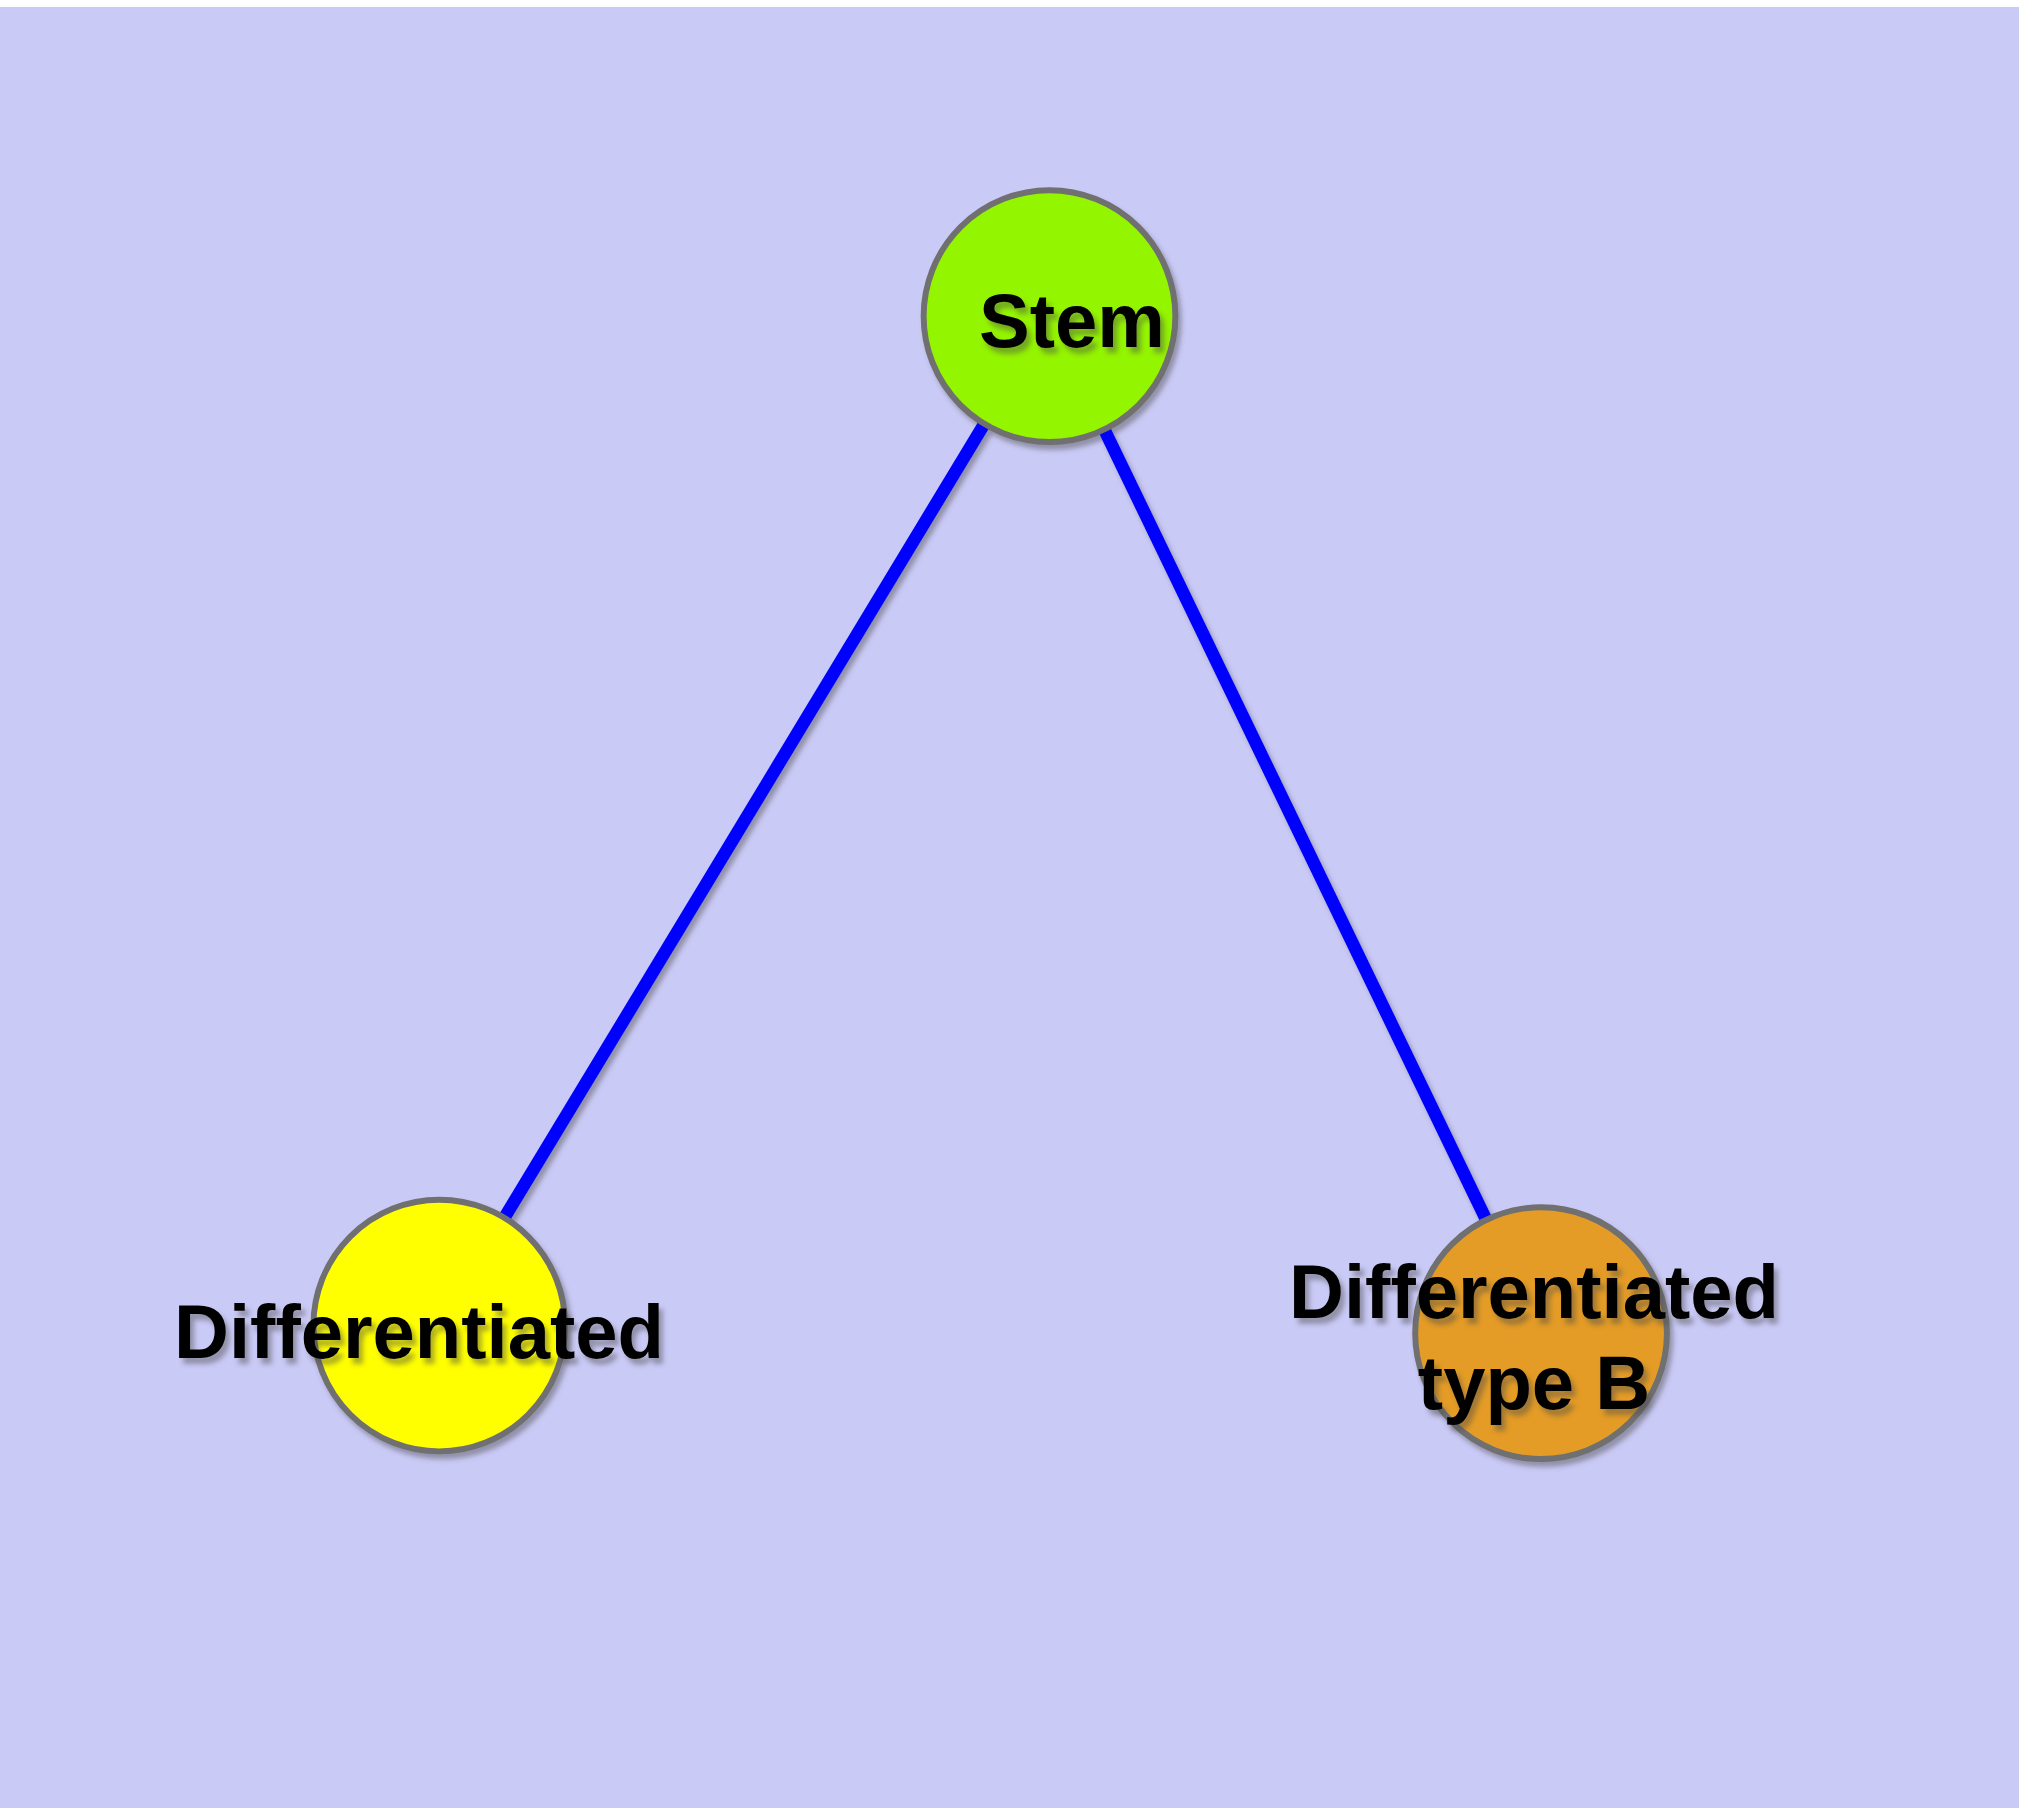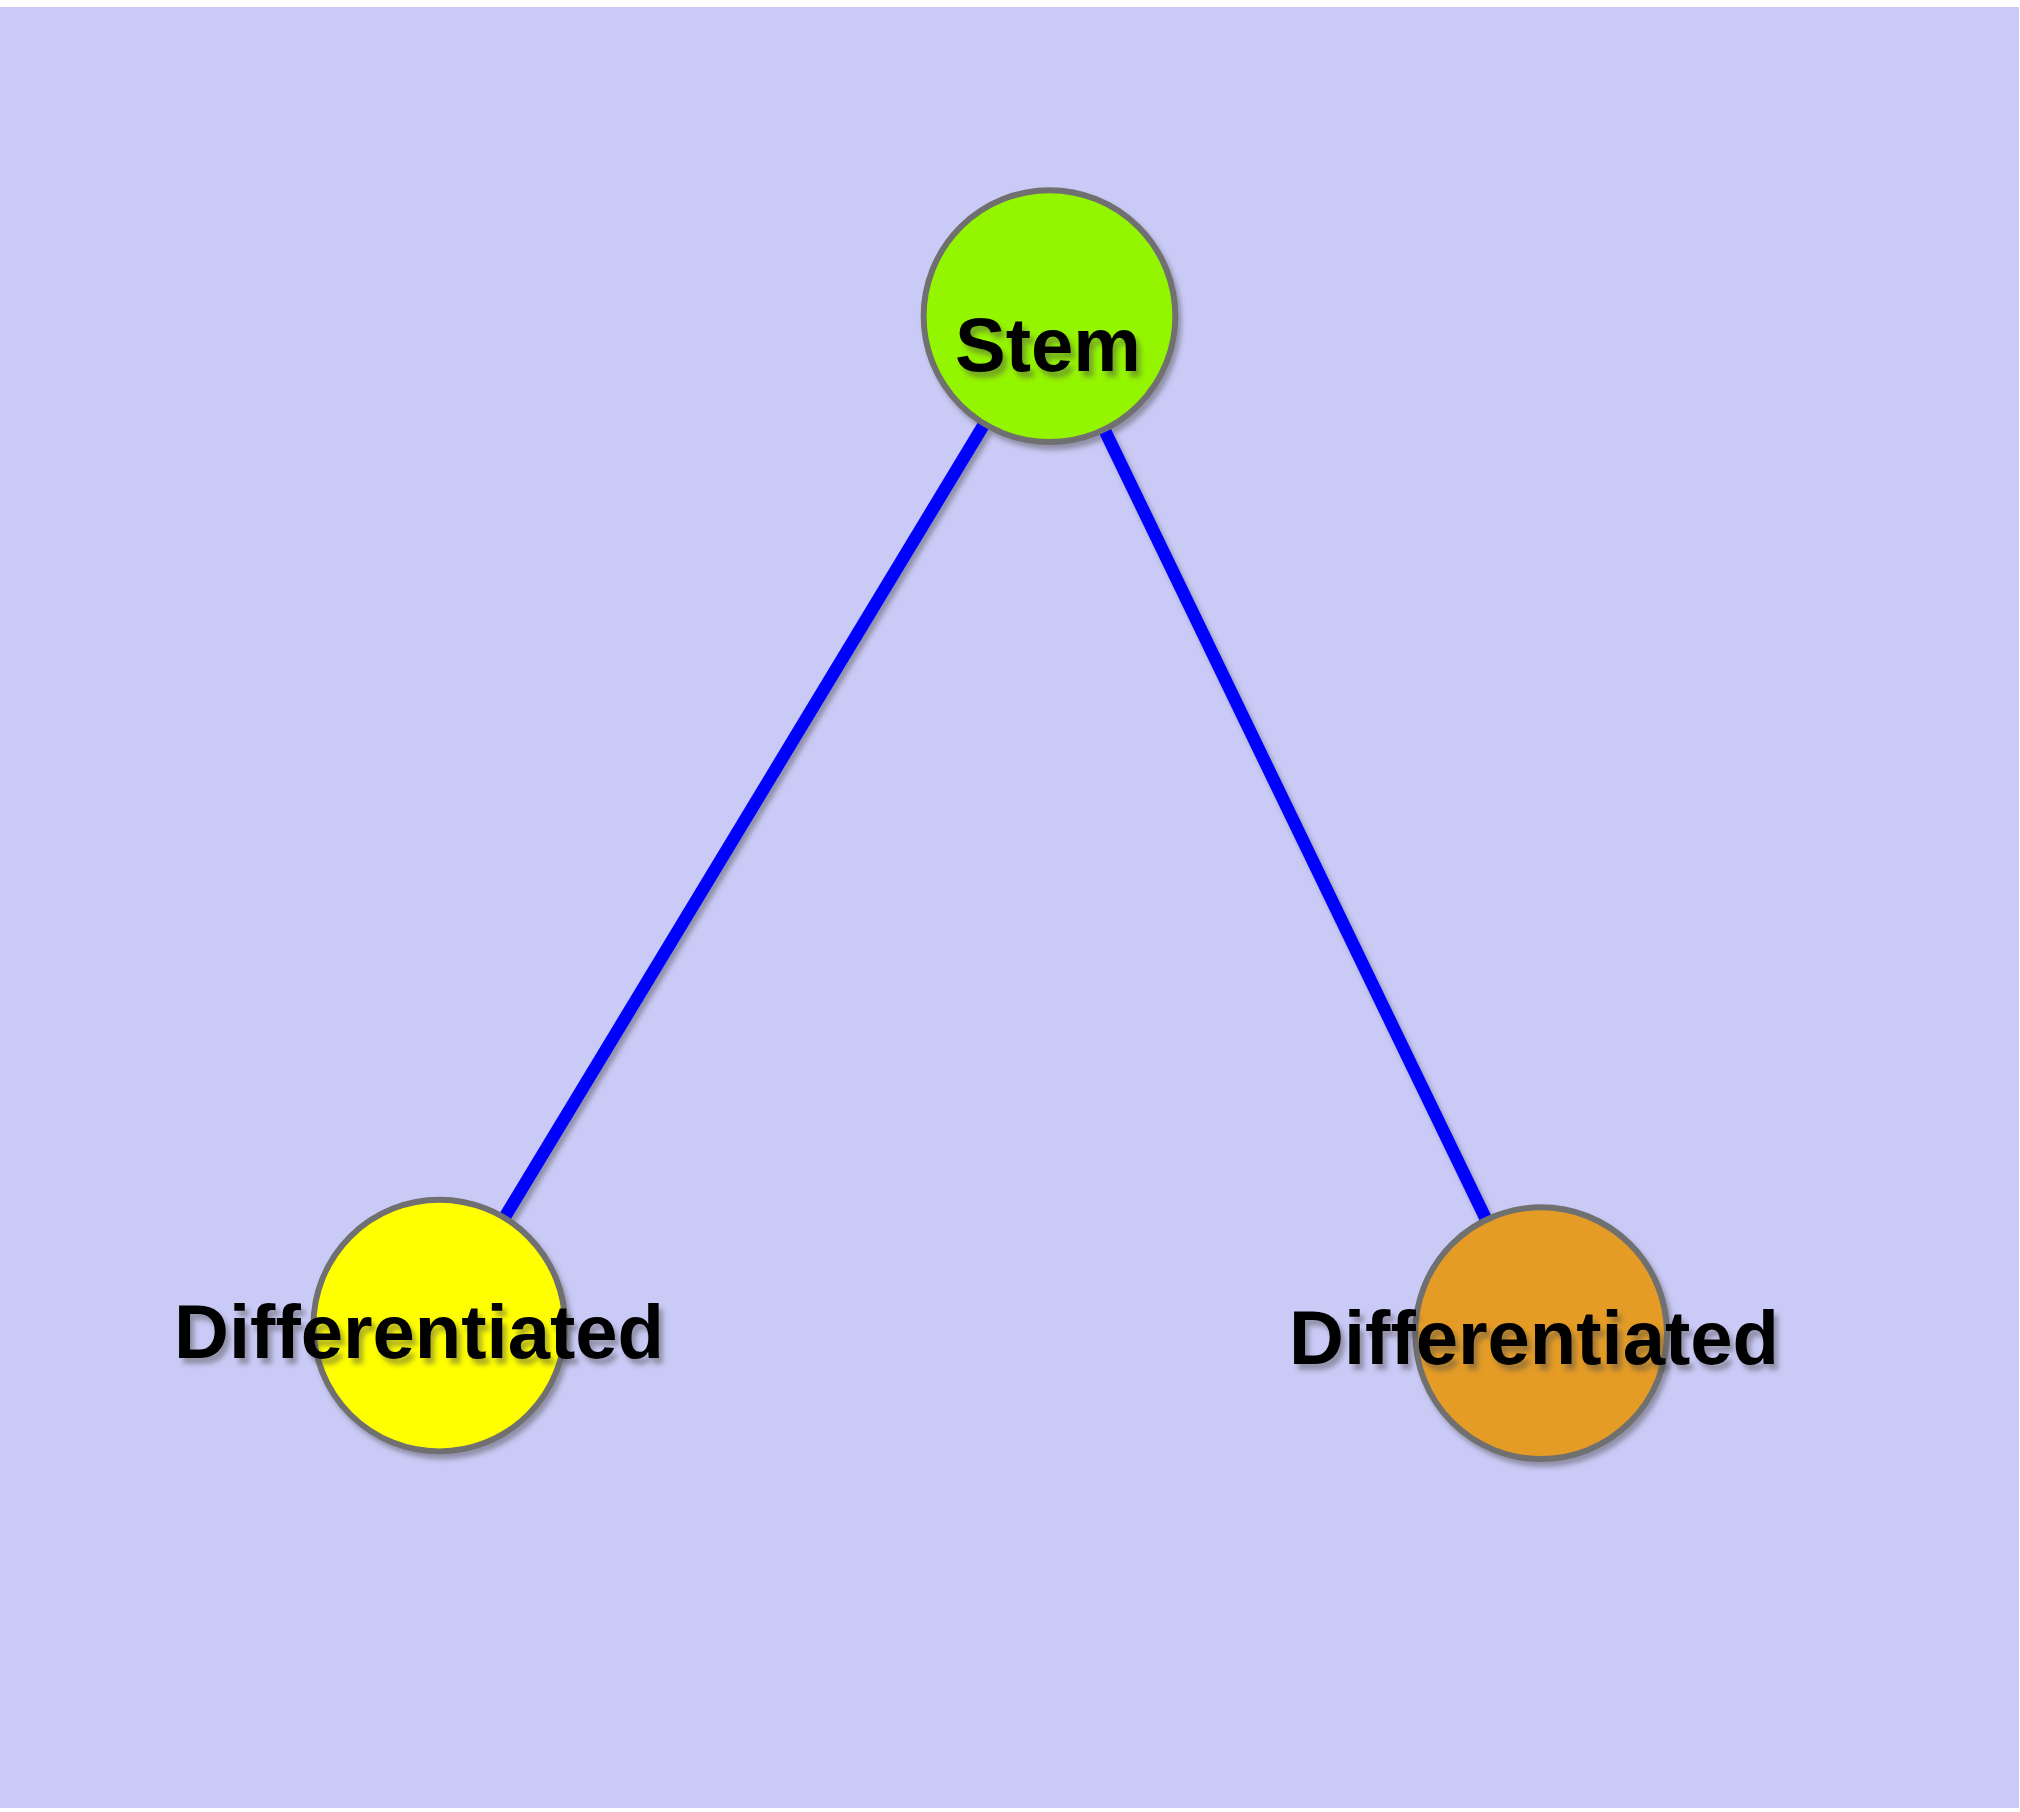--- a/index.html
+++ b/index.html
@@ -59,26 +59,27 @@
     </defs>
     <g filter="url(#ds)">
       <line x1="1238" y1="373" x2="518" y2="1564" stroke-width="15" stroke="#0202ff"></line>
       <line x1="1238" y1="373" x2="1818" y2="1573" stroke-width="15" stroke="#0202ff"></line>
       <circle cx="1238" cy="373" r="148.5" stroke-width="7" fill="#94f500" stroke="#6f6f6f"></circle>
       <circle cx="518" cy="1564" r="148.5" stroke-width="7" fill="#ffff00" stroke="#6f6f6f"></circle>
       <circle cx="1818" cy="1573" r="148.5" stroke-width="7" fill="#e49c28" stroke="#6f6f6f"></circle>
     </g>
   </svg>
 
-  <div class="label" style="left: 1048px; top: 320px; color: rgb(0, 0, 0); margin-top: 24px;">
+  <div class="label" style="left: 1072px; top: 320px; color: rgb(0, 0, 0);">
     <span class="line">Stem</span>
   </div>
 
   <div class="label" style="left: 419px; top: 1331px; color: rgb(0, 0, 0);">
     <span class="line">Differentiated</span>
   </div>
 
   <div class="label" style="left: 1534px; top: 1337px; color: rgb(0, 0, 0);">
     <span class="line">Differentiated</span>
+    <span class="line">type B</span>
   </div>
 
 </div>
 
 
 </body></html>

